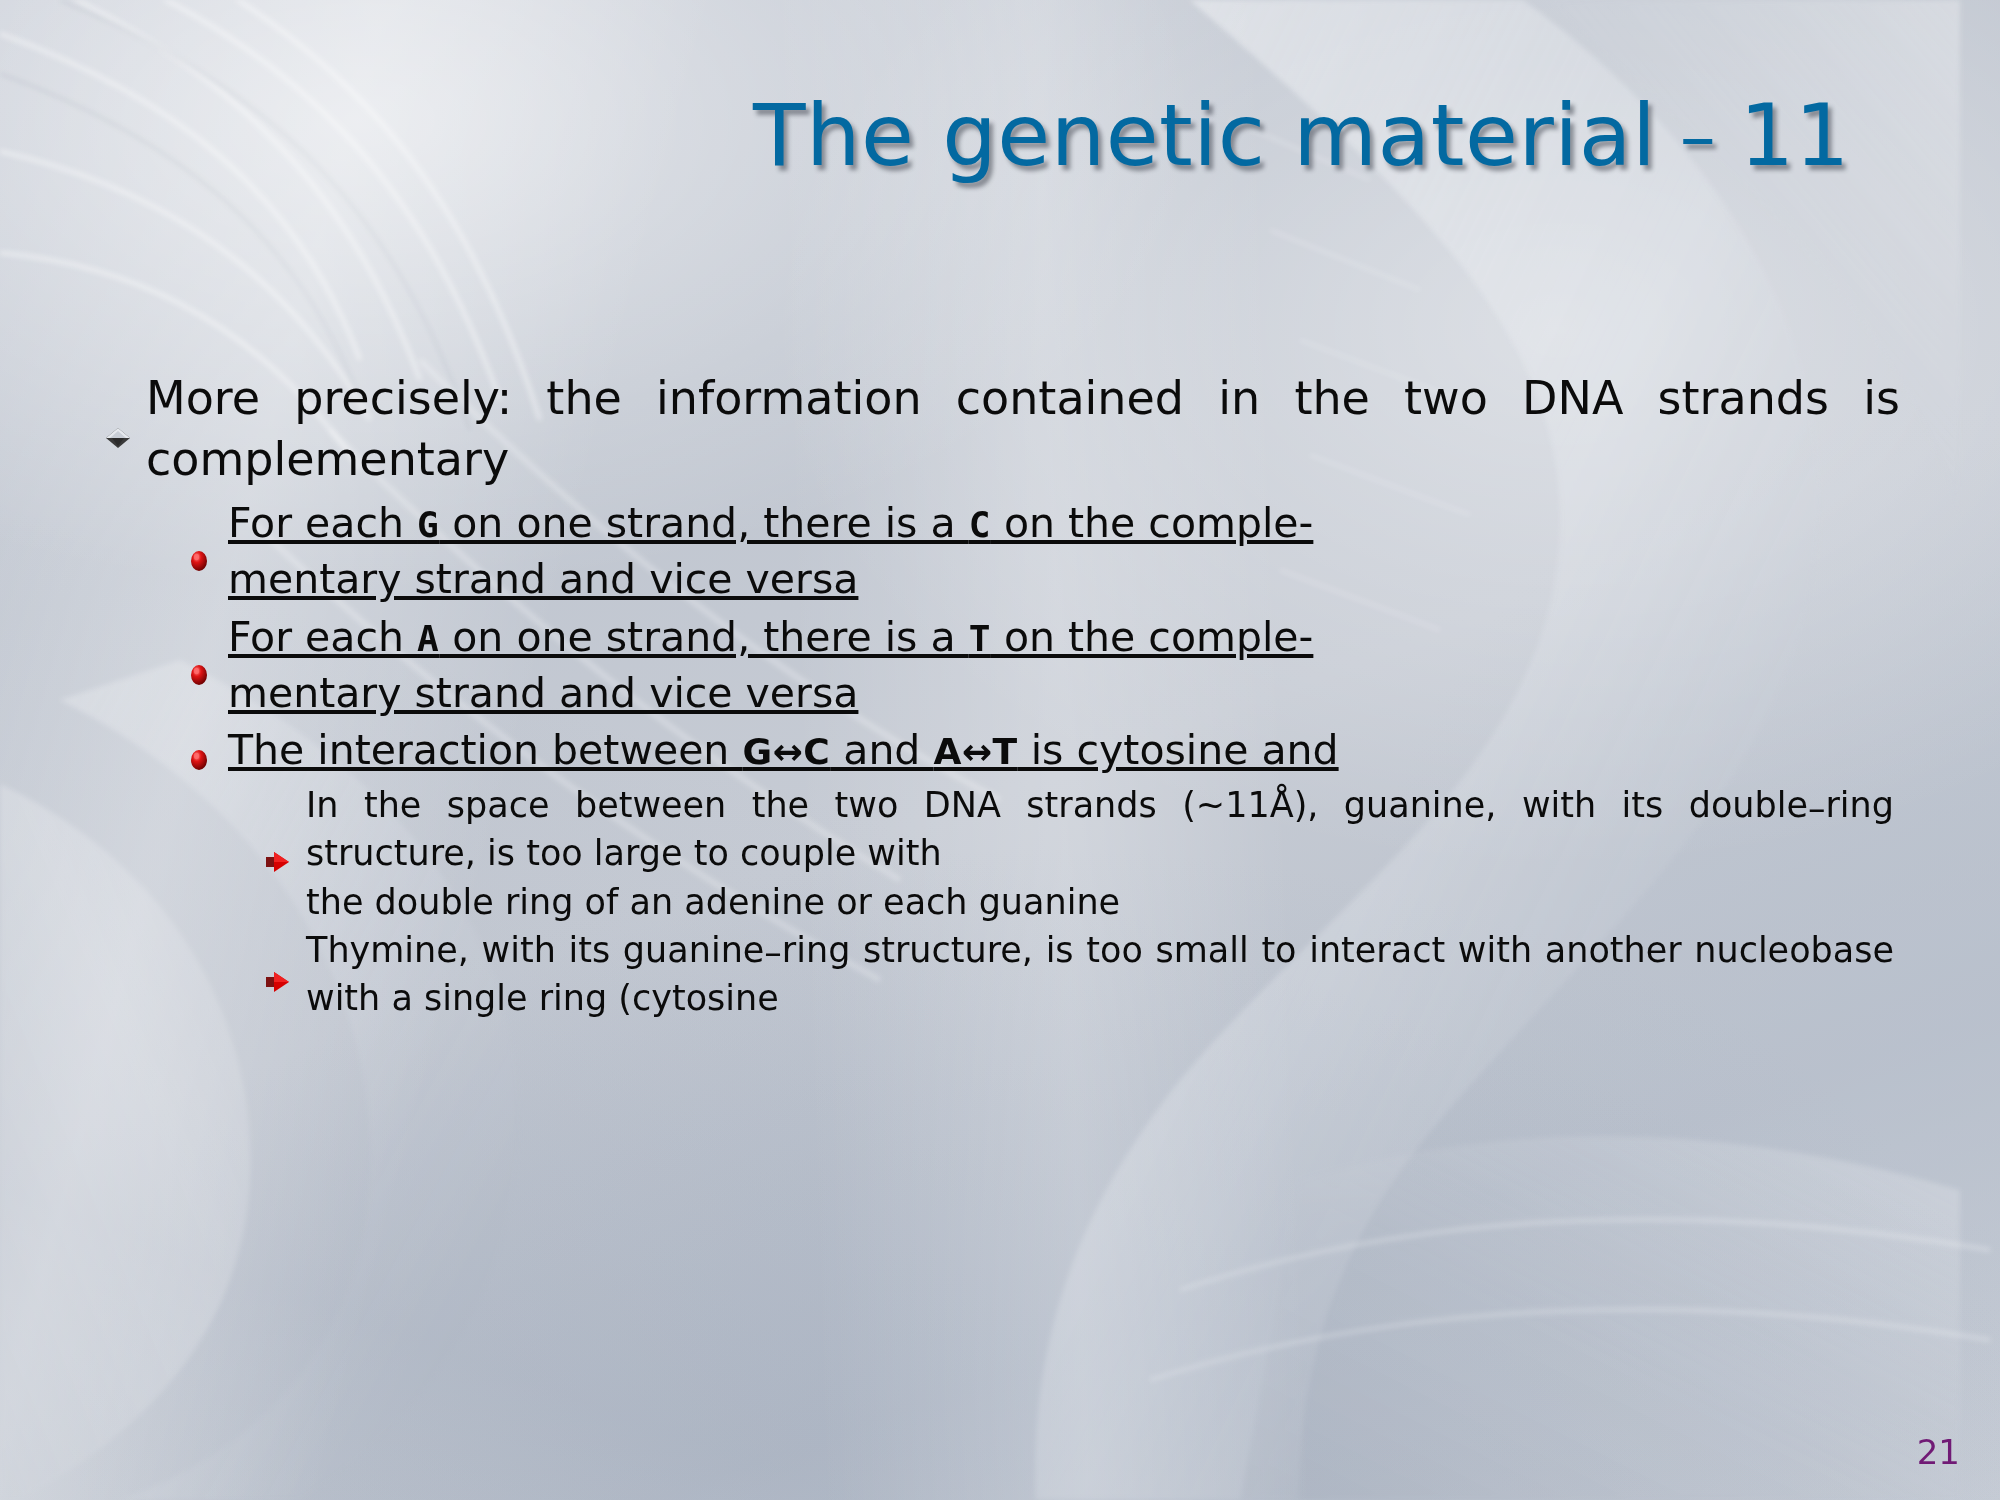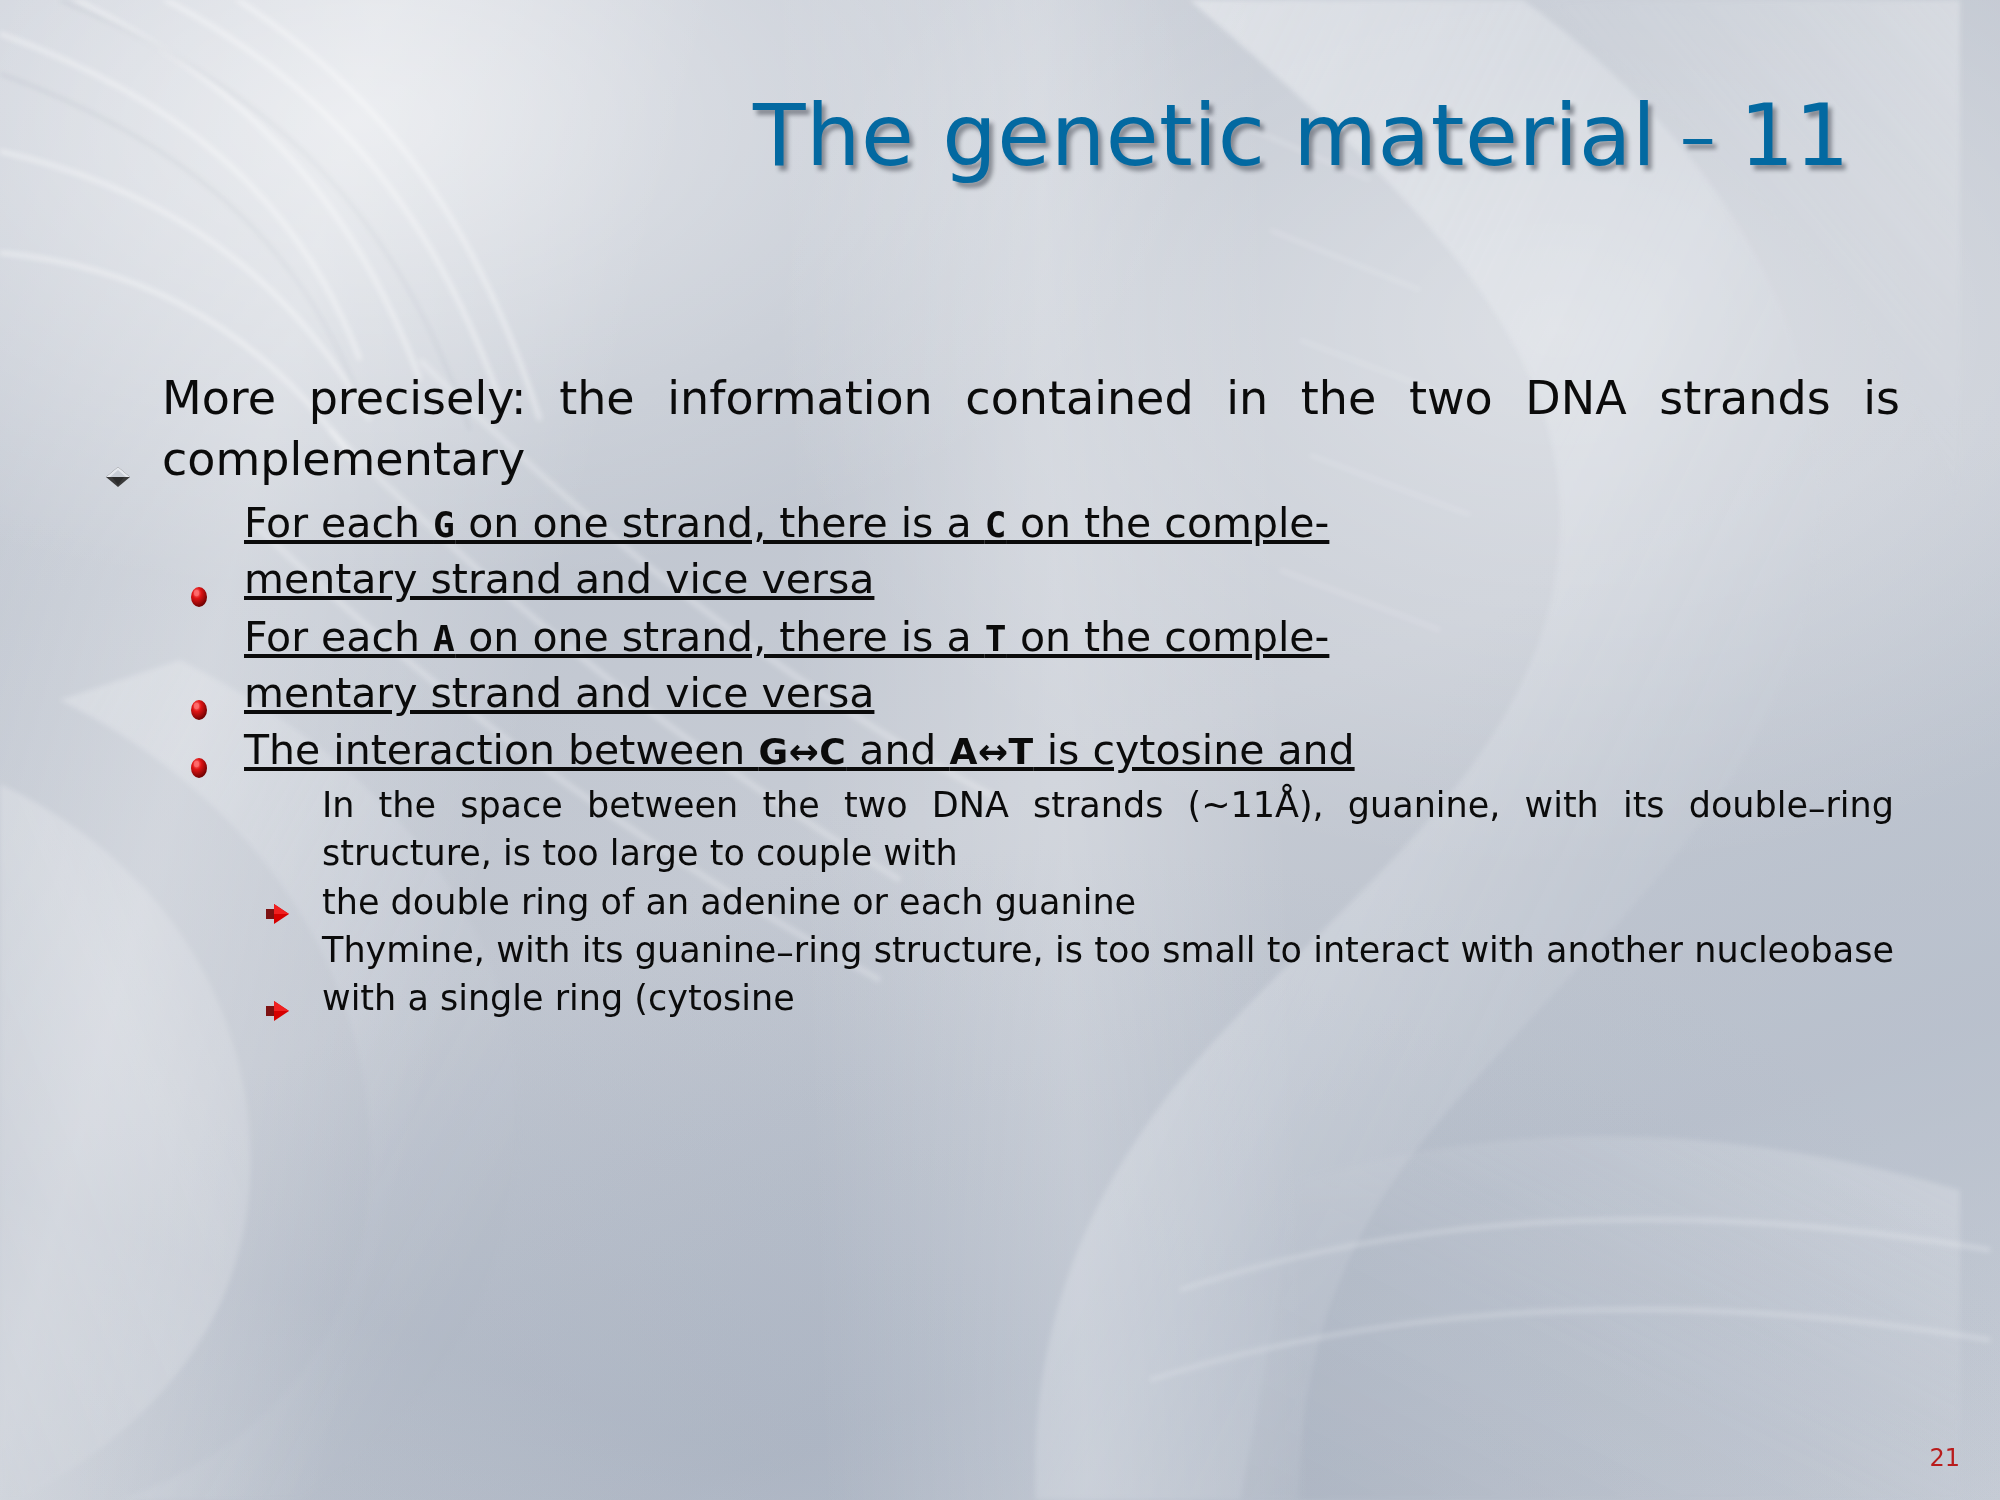--- a/index.html
+++ b/index.html
@@ -68,21 +68,21 @@
 
   
   #body-block {
     position: absolute;
     left: 100px;
     top: 368px;
     width: 1800px;
     color: #0b0b0b;
   }
 
-  .bullet-row { display: flex; align-items: flex-end; gap: 16px; }
+  .bullet-row { display: flex; align-items: center; }
 
   
   .lvl1 { margin-bottom: 6px; }
   .lvl1 .marker {
     flex: 0 0 auto;
     width: 36px;
     margin-top: 18px;
     margin-right: 10px;
     display: flex;
     justify-content: center;
@@ -151,22 +151,22 @@
   
   .glyph-diamond { display:block; width: 26px; height: 26px; }
   .glyph-sphere  { display:block; width: 22px; height: 22px; }
   .glyph-arrow   { display:block; width: 26px; height: 24px; }
 
   
   #page-number {
     position: absolute;
     right: 40px;
     bottom: 28px;
-    font-size: 24px;
-    color: #b91c1c;
+    font-size: 34px;
+    color: #701a75;
   }
 </style>
 </head>
 <body>
 
 <div id="slide">
 
   <div id="bg-base"></div>
 
   <svg id="bg-helix" viewBox="0 0 2000 1500" preserveAspectRatio="none" aria-hidden="true">

